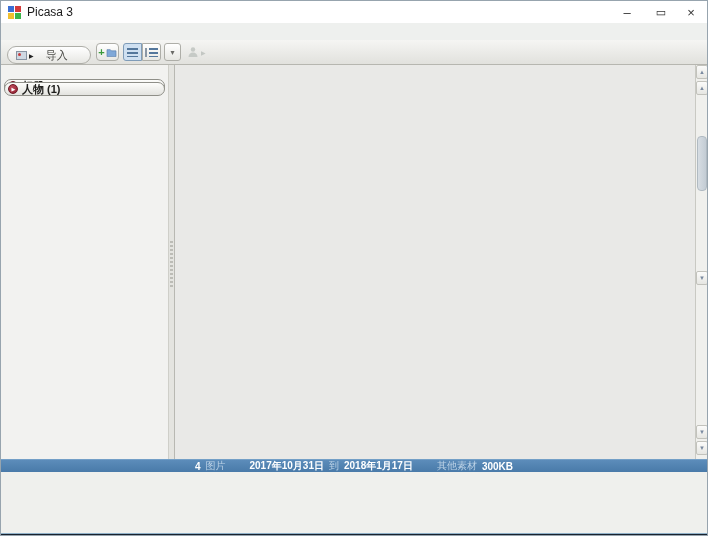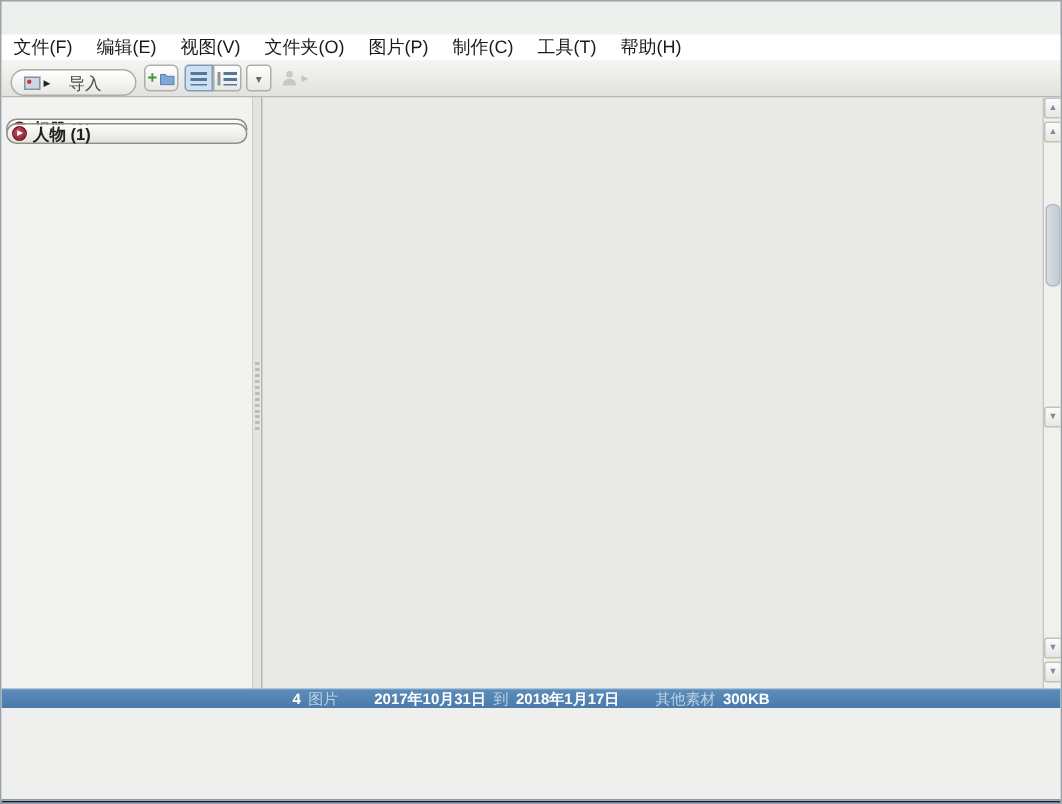--- a/index.html
+++ b/index.html
@@ -106,31 +106,39 @@
 
   #bottom-strip { left:0; top:532px; width:706px; height:4px; background:#18222e; border-top:1px solid #8fb0c8; }
 
   svg { display:block; }
 </style>
 </head>
 <body>
 
 <div id="win">
 
-
-  <div id="menubar" class="abs">
-    <span class="menu-item">文件(F)</span>
-    <span class="menu-item">编辑(E)</span>
-    <span class="menu-item">视图(V)</span>
-    <span class="menu-item">文件夹(O)</span>
-    <span class="menu-item">图片(P)</span>
-    <span class="menu-item">制作(C)</span>
-    <span class="menu-item">工具(T)</span>
-    <span class="menu-item">帮助(H)</span>
-  </div>
+  <div id="titlebar" class="abs">
+    <div id="app-icon" class="abs">
+      <i style="background:#3b6fd4"></i>
+        <i style="background:#d43b3b"></i>
+      <i style="background:#f0c030"></i>
+        <i style="background:#3bb54a"></i>
+    </div>
+    <div id="title-text" class="abs">Picasa 3</div>
+    <div id="btn-min" class="abs winctl">
+        <span>–</span>
+      </div>
+    <div id="btn-max" class="abs winctl">
+        <span>▭</span>
+      </div>
+    <div id="btn-close" class="abs winctl">
+        <span>×</span>
+      </div>
+  </div>
+
 
   <div id="toolbar" class="abs">
     <div id="import-pill" class="abs tb-btn">
       <span id="import-thumb">
           <b></b>
         </span>
       <span id="import-play">▶</span>
       <span id="import-label">导入</span>
     </div>
     <div id="add-btn" class="abs tb-btn">

